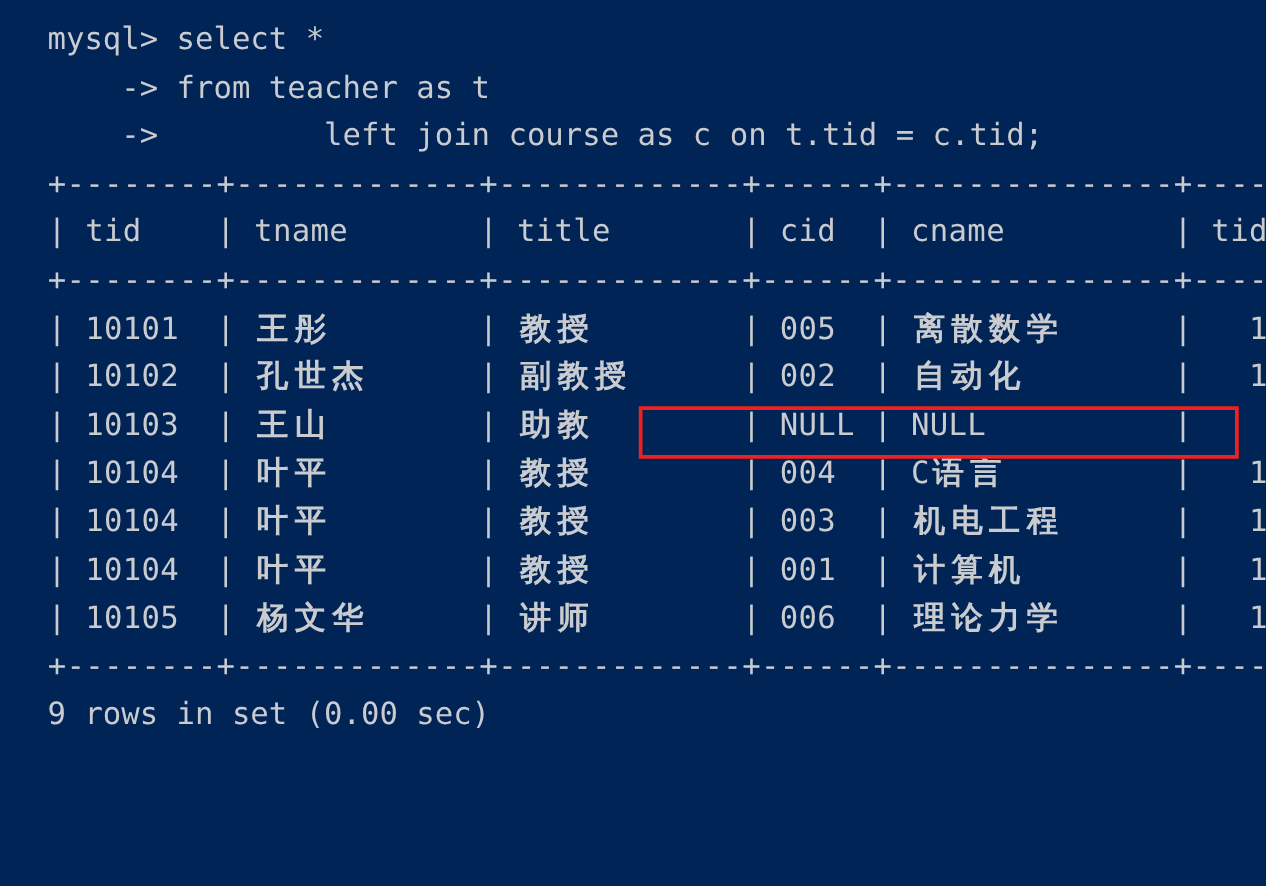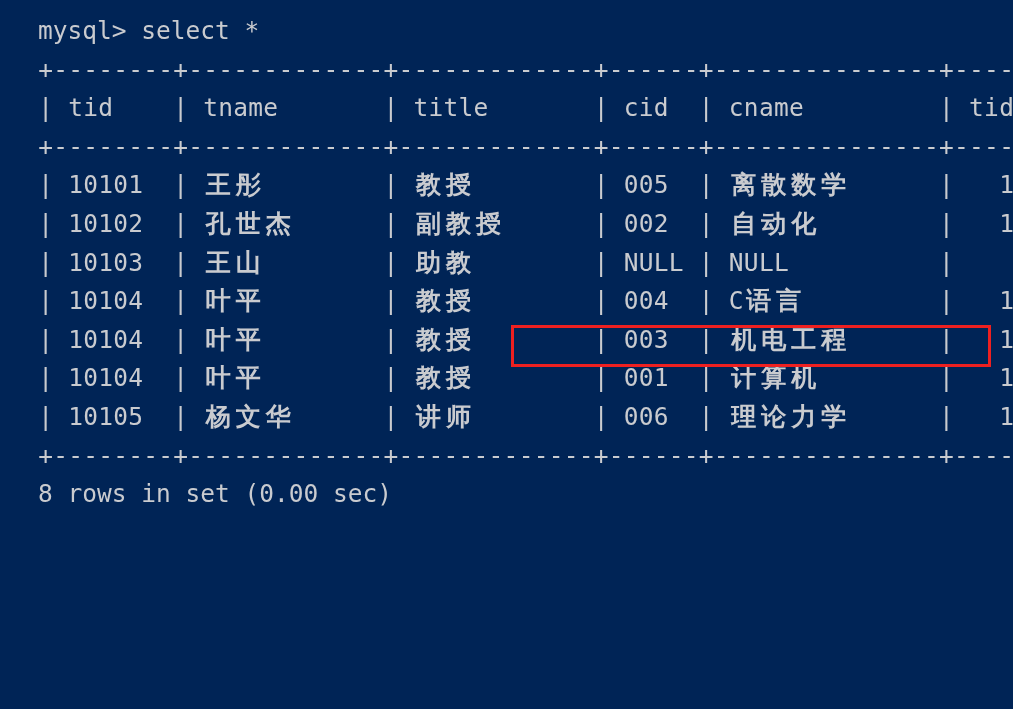--- a/index.html
+++ b/index.html
@@ -79,38 +79,40 @@
   }
 </style>
 </head>
 <body>
 
 <div id="terminal">
 
   <div class="screen">
 
     <div class="line">mysql&gt; select *</div>
+    <div class="line">    -&gt; from teacher as t</div>
+    <div class="line">    -&gt;         left join course as c on t.tid = c.tid;</div>
 
     <div class="cells" id="sep-top"><span class="cell">+</span><span class="cell">-</span><span class="cell">-</span><span class="cell">-</span><span class="cell">-</span><span class="cell">-</span><span class="cell">-</span><span class="cell">-</span><span class="cell">-</span><span class="cell">+</span><span class="cell">-</span><span class="cell">-</span><span class="cell">-</span><span class="cell">-</span><span class="cell">-</span><span class="cell">-</span><span class="cell">-</span><span class="cell">-</span><span class="cell">-</span><span class="cell">-</span><span class="cell">-</span><span class="cell">-</span><span class="cell">-</span><span class="cell">+</span><span class="cell">-</span><span class="cell">-</span><span class="cell">-</span><span class="cell">-</span><span class="cell">-</span><span class="cell">-</span><span class="cell">-</span><span class="cell">-</span><span class="cell">-</span><span class="cell">-</span><span class="cell">-</span><span class="cell">-</span><span class="cell">-</span><span class="cell">+</span><span class="cell">-</span><span class="cell">-</span><span class="cell">-</span><span class="cell">-</span><span class="cell">-</span><span class="cell">-</span><span class="cell">+</span><span class="cell">-</span><span class="cell">-</span><span class="cell">-</span><span class="cell">-</span><span class="cell">-</span><span class="cell">-</span><span class="cell">-</span><span class="cell">-</span><span class="cell">-</span><span class="cell">-</span><span class="cell">-</span><span class="cell">-</span><span class="cell">-</span><span class="cell">-</span><span class="cell">-</span><span class="cell">+</span><span class="cell">-</span><span class="cell">-</span><span class="cell">-</span><span class="cell">-</span></div>
     <div class="cells" id="hdr"><span class="cell">|</span><span class="cell">&nbsp;</span><span class="cell">t</span><span class="cell">i</span><span class="cell">d</span><span class="cell">&nbsp;</span><span class="cell">&nbsp;</span><span class="cell">&nbsp;</span><span class="cell">&nbsp;</span><span class="cell">|</span><span class="cell">&nbsp;</span><span class="cell">t</span><span class="cell">n</span><span class="cell">a</span><span class="cell">m</span><span class="cell">e</span><span class="cell">&nbsp;</span><span class="cell">&nbsp;</span><span class="cell">&nbsp;</span><span class="cell">&nbsp;</span><span class="cell">&nbsp;</span><span class="cell">&nbsp;</span><span class="cell">&nbsp;</span><span class="cell">|</span><span class="cell">&nbsp;</span><span class="cell">t</span><span class="cell">i</span><span class="cell">t</span><span class="cell">l</span><span class="cell">e</span><span class="cell">&nbsp;</span><span class="cell">&nbsp;</span><span class="cell">&nbsp;</span><span class="cell">&nbsp;</span><span class="cell">&nbsp;</span><span class="cell">&nbsp;</span><span class="cell">&nbsp;</span><span class="cell">|</span><span class="cell">&nbsp;</span><span class="cell">c</span><span class="cell">i</span><span class="cell">d</span><span class="cell">&nbsp;</span><span class="cell">&nbsp;</span><span class="cell">|</span><span class="cell">&nbsp;</span><span class="cell">c</span><span class="cell">n</span><span class="cell">a</span><span class="cell">m</span><span class="cell">e</span><span class="cell">&nbsp;</span><span class="cell">&nbsp;</span><span class="cell">&nbsp;</span><span class="cell">&nbsp;</span><span class="cell">&nbsp;</span><span class="cell">&nbsp;</span><span class="cell">&nbsp;</span><span class="cell">&nbsp;</span><span class="cell">&nbsp;</span><span class="cell">|</span><span class="cell">&nbsp;</span><span class="cell">t</span><span class="cell">i</span><span class="cell">d</span></div>
     <div class="cells" id="sep-mid"><span class="cell">+</span><span class="cell">-</span><span class="cell">-</span><span class="cell">-</span><span class="cell">-</span><span class="cell">-</span><span class="cell">-</span><span class="cell">-</span><span class="cell">-</span><span class="cell">+</span><span class="cell">-</span><span class="cell">-</span><span class="cell">-</span><span class="cell">-</span><span class="cell">-</span><span class="cell">-</span><span class="cell">-</span><span class="cell">-</span><span class="cell">-</span><span class="cell">-</span><span class="cell">-</span><span class="cell">-</span><span class="cell">-</span><span class="cell">+</span><span class="cell">-</span><span class="cell">-</span><span class="cell">-</span><span class="cell">-</span><span class="cell">-</span><span class="cell">-</span><span class="cell">-</span><span class="cell">-</span><span class="cell">-</span><span class="cell">-</span><span class="cell">-</span><span class="cell">-</span><span class="cell">-</span><span class="cell">+</span><span class="cell">-</span><span class="cell">-</span><span class="cell">-</span><span class="cell">-</span><span class="cell">-</span><span class="cell">-</span><span class="cell">+</span><span class="cell">-</span><span class="cell">-</span><span class="cell">-</span><span class="cell">-</span><span class="cell">-</span><span class="cell">-</span><span class="cell">-</span><span class="cell">-</span><span class="cell">-</span><span class="cell">-</span><span class="cell">-</span><span class="cell">-</span><span class="cell">-</span><span class="cell">-</span><span class="cell">-</span><span class="cell">+</span><span class="cell">-</span><span class="cell">-</span><span class="cell">-</span><span class="cell">-</span></div>
 
     <div id="rows">
         <div class="cells"><span class="cell">|</span><span class="cell">&nbsp;</span><span class="cell">1</span><span class="cell">0</span><span class="cell">1</span><span class="cell">0</span><span class="cell">1</span><span class="cell">&nbsp;</span><span class="cell">&nbsp;</span><span class="cell">|</span><span class="cell">&nbsp;</span><span class="cell w2">王</span><span class="cell w2">彤</span><span class="cell">&nbsp;</span><span class="cell">&nbsp;</span><span class="cell">&nbsp;</span><span class="cell">&nbsp;</span><span class="cell">&nbsp;</span><span class="cell">&nbsp;</span><span class="cell">&nbsp;</span><span class="cell">&nbsp;</span><span class="cell">|</span><span class="cell">&nbsp;</span><span class="cell w2">教</span><span class="cell w2">授</span><span class="cell">&nbsp;</span><span class="cell">&nbsp;</span><span class="cell">&nbsp;</span><span class="cell">&nbsp;</span><span class="cell">&nbsp;</span><span class="cell">&nbsp;</span><span class="cell">&nbsp;</span><span class="cell">&nbsp;</span><span class="cell">|</span><span class="cell">&nbsp;</span><span class="cell">0</span><span class="cell">0</span><span class="cell">5</span><span class="cell">&nbsp;</span><span class="cell">&nbsp;</span><span class="cell">|</span><span class="cell">&nbsp;</span><span class="cell w2">离</span><span class="cell w2">散</span><span class="cell w2">数</span><span class="cell w2">学</span><span class="cell">&nbsp;</span><span class="cell">&nbsp;</span><span class="cell">&nbsp;</span><span class="cell">&nbsp;</span><span class="cell">&nbsp;</span><span class="cell">&nbsp;</span><span class="cell">|</span><span class="cell">&nbsp;</span><span class="cell">&nbsp;</span><span class="cell">&nbsp;</span><span class="cell">1</span></div>
         <div class="cells"><span class="cell">|</span><span class="cell">&nbsp;</span><span class="cell">1</span><span class="cell">0</span><span class="cell">1</span><span class="cell">0</span><span class="cell">2</span><span class="cell">&nbsp;</span><span class="cell">&nbsp;</span><span class="cell">|</span><span class="cell">&nbsp;</span><span class="cell w2">孔</span><span class="cell w2">世</span><span class="cell w2">杰</span><span class="cell">&nbsp;</span><span class="cell">&nbsp;</span><span class="cell">&nbsp;</span><span class="cell">&nbsp;</span><span class="cell">&nbsp;</span><span class="cell">&nbsp;</span><span class="cell">|</span><span class="cell">&nbsp;</span><span class="cell w2">副</span><span class="cell w2">教</span><span class="cell w2">授</span><span class="cell">&nbsp;</span><span class="cell">&nbsp;</span><span class="cell">&nbsp;</span><span class="cell">&nbsp;</span><span class="cell">&nbsp;</span><span class="cell">&nbsp;</span><span class="cell">|</span><span class="cell">&nbsp;</span><span class="cell">0</span><span class="cell">0</span><span class="cell">2</span><span class="cell">&nbsp;</span><span class="cell">&nbsp;</span><span class="cell">|</span><span class="cell">&nbsp;</span><span class="cell w2">自</span><span class="cell w2">动</span><span class="cell w2">化</span><span class="cell">&nbsp;</span><span class="cell">&nbsp;</span><span class="cell">&nbsp;</span><span class="cell">&nbsp;</span><span class="cell">&nbsp;</span><span class="cell">&nbsp;</span><span class="cell">&nbsp;</span><span class="cell">&nbsp;</span><span class="cell">|</span><span class="cell">&nbsp;</span><span class="cell">&nbsp;</span><span class="cell">&nbsp;</span><span class="cell">1</span></div>
         <div class="cells"><span class="cell">|</span><span class="cell">&nbsp;</span><span class="cell">1</span><span class="cell">0</span><span class="cell">1</span><span class="cell">0</span><span class="cell">3</span><span class="cell">&nbsp;</span><span class="cell">&nbsp;</span><span class="cell">|</span><span class="cell">&nbsp;</span><span class="cell w2">王</span><span class="cell w2">山</span><span class="cell">&nbsp;</span><span class="cell">&nbsp;</span><span class="cell">&nbsp;</span><span class="cell">&nbsp;</span><span class="cell">&nbsp;</span><span class="cell">&nbsp;</span><span class="cell">&nbsp;</span><span class="cell">&nbsp;</span><span class="cell">|</span><span class="cell">&nbsp;</span><span class="cell w2">助</span><span class="cell w2">教</span><span class="cell">&nbsp;</span><span class="cell">&nbsp;</span><span class="cell">&nbsp;</span><span class="cell">&nbsp;</span><span class="cell">&nbsp;</span><span class="cell">&nbsp;</span><span class="cell">&nbsp;</span><span class="cell">&nbsp;</span><span class="cell">|</span><span class="cell">&nbsp;</span><span class="cell">N</span><span class="cell">U</span><span class="cell">L</span><span class="cell">L</span><span class="cell">&nbsp;</span><span class="cell">|</span><span class="cell">&nbsp;</span><span class="cell">N</span><span class="cell">U</span><span class="cell">L</span><span class="cell">L</span><span class="cell">&nbsp;</span><span class="cell">&nbsp;</span><span class="cell">&nbsp;</span><span class="cell">&nbsp;</span><span class="cell">&nbsp;</span><span class="cell">&nbsp;</span><span class="cell">&nbsp;</span><span class="cell">&nbsp;</span><span class="cell">&nbsp;</span><span class="cell">&nbsp;</span><span class="cell">|</span><span class="cell">&nbsp;</span><span class="cell">&nbsp;</span><span class="cell">&nbsp;</span><span class="cell">&nbsp;</span></div>
         <div class="cells"><span class="cell">|</span><span class="cell">&nbsp;</span><span class="cell">1</span><span class="cell">0</span><span class="cell">1</span><span class="cell">0</span><span class="cell">4</span><span class="cell">&nbsp;</span><span class="cell">&nbsp;</span><span class="cell">|</span><span class="cell">&nbsp;</span><span class="cell w2">叶</span><span class="cell w2">平</span><span class="cell">&nbsp;</span><span class="cell">&nbsp;</span><span class="cell">&nbsp;</span><span class="cell">&nbsp;</span><span class="cell">&nbsp;</span><span class="cell">&nbsp;</span><span class="cell">&nbsp;</span><span class="cell">&nbsp;</span><span class="cell">|</span><span class="cell">&nbsp;</span><span class="cell w2">教</span><span class="cell w2">授</span><span class="cell">&nbsp;</span><span class="cell">&nbsp;</span><span class="cell">&nbsp;</span><span class="cell">&nbsp;</span><span class="cell">&nbsp;</span><span class="cell">&nbsp;</span><span class="cell">&nbsp;</span><span class="cell">&nbsp;</span><span class="cell">|</span><span class="cell">&nbsp;</span><span class="cell">0</span><span class="cell">0</span><span class="cell">4</span><span class="cell">&nbsp;</span><span class="cell">&nbsp;</span><span class="cell">|</span><span class="cell">&nbsp;</span><span class="cell">C</span><span class="cell w2">语</span><span class="cell w2">言</span><span class="cell">&nbsp;</span><span class="cell">&nbsp;</span><span class="cell">&nbsp;</span><span class="cell">&nbsp;</span><span class="cell">&nbsp;</span><span class="cell">&nbsp;</span><span class="cell">&nbsp;</span><span class="cell">&nbsp;</span><span class="cell">&nbsp;</span><span class="cell">|</span><span class="cell">&nbsp;</span><span class="cell">&nbsp;</span><span class="cell">&nbsp;</span><span class="cell">1</span></div>
         <div class="cells"><span class="cell">|</span><span class="cell">&nbsp;</span><span class="cell">1</span><span class="cell">0</span><span class="cell">1</span><span class="cell">0</span><span class="cell">4</span><span class="cell">&nbsp;</span><span class="cell">&nbsp;</span><span class="cell">|</span><span class="cell">&nbsp;</span><span class="cell w2">叶</span><span class="cell w2">平</span><span class="cell">&nbsp;</span><span class="cell">&nbsp;</span><span class="cell">&nbsp;</span><span class="cell">&nbsp;</span><span class="cell">&nbsp;</span><span class="cell">&nbsp;</span><span class="cell">&nbsp;</span><span class="cell">&nbsp;</span><span class="cell">|</span><span class="cell">&nbsp;</span><span class="cell w2">教</span><span class="cell w2">授</span><span class="cell">&nbsp;</span><span class="cell">&nbsp;</span><span class="cell">&nbsp;</span><span class="cell">&nbsp;</span><span class="cell">&nbsp;</span><span class="cell">&nbsp;</span><span class="cell">&nbsp;</span><span class="cell">&nbsp;</span><span class="cell">|</span><span class="cell">&nbsp;</span><span class="cell">0</span><span class="cell">0</span><span class="cell">3</span><span class="cell">&nbsp;</span><span class="cell">&nbsp;</span><span class="cell">|</span><span class="cell">&nbsp;</span><span class="cell w2">机</span><span class="cell w2">电</span><span class="cell w2">工</span><span class="cell w2">程</span><span class="cell">&nbsp;</span><span class="cell">&nbsp;</span><span class="cell">&nbsp;</span><span class="cell">&nbsp;</span><span class="cell">&nbsp;</span><span class="cell">&nbsp;</span><span class="cell">|</span><span class="cell">&nbsp;</span><span class="cell">&nbsp;</span><span class="cell">&nbsp;</span><span class="cell">1</span></div>
         <div class="cells"><span class="cell">|</span><span class="cell">&nbsp;</span><span class="cell">1</span><span class="cell">0</span><span class="cell">1</span><span class="cell">0</span><span class="cell">4</span><span class="cell">&nbsp;</span><span class="cell">&nbsp;</span><span class="cell">|</span><span class="cell">&nbsp;</span><span class="cell w2">叶</span><span class="cell w2">平</span><span class="cell">&nbsp;</span><span class="cell">&nbsp;</span><span class="cell">&nbsp;</span><span class="cell">&nbsp;</span><span class="cell">&nbsp;</span><span class="cell">&nbsp;</span><span class="cell">&nbsp;</span><span class="cell">&nbsp;</span><span class="cell">|</span><span class="cell">&nbsp;</span><span class="cell w2">教</span><span class="cell w2">授</span><span class="cell">&nbsp;</span><span class="cell">&nbsp;</span><span class="cell">&nbsp;</span><span class="cell">&nbsp;</span><span class="cell">&nbsp;</span><span class="cell">&nbsp;</span><span class="cell">&nbsp;</span><span class="cell">&nbsp;</span><span class="cell">|</span><span class="cell">&nbsp;</span><span class="cell">0</span><span class="cell">0</span><span class="cell">1</span><span class="cell">&nbsp;</span><span class="cell">&nbsp;</span><span class="cell">|</span><span class="cell">&nbsp;</span><span class="cell w2">计</span><span class="cell w2">算</span><span class="cell w2">机</span><span class="cell">&nbsp;</span><span class="cell">&nbsp;</span><span class="cell">&nbsp;</span><span class="cell">&nbsp;</span><span class="cell">&nbsp;</span><span class="cell">&nbsp;</span><span class="cell">&nbsp;</span><span class="cell">&nbsp;</span><span class="cell">|</span><span class="cell">&nbsp;</span><span class="cell">&nbsp;</span><span class="cell">&nbsp;</span><span class="cell">1</span></div>
         <div class="cells"><span class="cell">|</span><span class="cell">&nbsp;</span><span class="cell">1</span><span class="cell">0</span><span class="cell">1</span><span class="cell">0</span><span class="cell">5</span><span class="cell">&nbsp;</span><span class="cell">&nbsp;</span><span class="cell">|</span><span class="cell">&nbsp;</span><span class="cell w2">杨</span><span class="cell w2">文</span><span class="cell w2">华</span><span class="cell">&nbsp;</span><span class="cell">&nbsp;</span><span class="cell">&nbsp;</span><span class="cell">&nbsp;</span><span class="cell">&nbsp;</span><span class="cell">&nbsp;</span><span class="cell">|</span><span class="cell">&nbsp;</span><span class="cell w2">讲</span><span class="cell w2">师</span><span class="cell">&nbsp;</span><span class="cell">&nbsp;</span><span class="cell">&nbsp;</span><span class="cell">&nbsp;</span><span class="cell">&nbsp;</span><span class="cell">&nbsp;</span><span class="cell">&nbsp;</span><span class="cell">&nbsp;</span><span class="cell">|</span><span class="cell">&nbsp;</span><span class="cell">0</span><span class="cell">0</span><span class="cell">6</span><span class="cell">&nbsp;</span><span class="cell">&nbsp;</span><span class="cell">|</span><span class="cell">&nbsp;</span><span class="cell w2">理</span><span class="cell w2">论</span><span class="cell w2">力</span><span class="cell w2">学</span><span class="cell">&nbsp;</span><span class="cell">&nbsp;</span><span class="cell">&nbsp;</span><span class="cell">&nbsp;</span><span class="cell">&nbsp;</span><span class="cell">&nbsp;</span><span class="cell">|</span><span class="cell">&nbsp;</span><span class="cell">&nbsp;</span><span class="cell">&nbsp;</span><span class="cell">1</span></div>
       </div>
 
     <div class="cells" id="sep-bot"><span class="cell">+</span><span class="cell">-</span><span class="cell">-</span><span class="cell">-</span><span class="cell">-</span><span class="cell">-</span><span class="cell">-</span><span class="cell">-</span><span class="cell">-</span><span class="cell">+</span><span class="cell">-</span><span class="cell">-</span><span class="cell">-</span><span class="cell">-</span><span class="cell">-</span><span class="cell">-</span><span class="cell">-</span><span class="cell">-</span><span class="cell">-</span><span class="cell">-</span><span class="cell">-</span><span class="cell">-</span><span class="cell">-</span><span class="cell">+</span><span class="cell">-</span><span class="cell">-</span><span class="cell">-</span><span class="cell">-</span><span class="cell">-</span><span class="cell">-</span><span class="cell">-</span><span class="cell">-</span><span class="cell">-</span><span class="cell">-</span><span class="cell">-</span><span class="cell">-</span><span class="cell">-</span><span class="cell">+</span><span class="cell">-</span><span class="cell">-</span><span class="cell">-</span><span class="cell">-</span><span class="cell">-</span><span class="cell">-</span><span class="cell">+</span><span class="cell">-</span><span class="cell">-</span><span class="cell">-</span><span class="cell">-</span><span class="cell">-</span><span class="cell">-</span><span class="cell">-</span><span class="cell">-</span><span class="cell">-</span><span class="cell">-</span><span class="cell">-</span><span class="cell">-</span><span class="cell">-</span><span class="cell">-</span><span class="cell">-</span><span class="cell">+</span><span class="cell">-</span><span class="cell">-</span><span class="cell">-</span><span class="cell">-</span></div>
 
-    <div class="line">8 rows in set (0.00 sec)</div>
+    <div class="line">9 rows in set (0.00 sec)</div>
 
     <div class="line blank">&nbsp;</div>
 
 
   </div>
 
   <div class="hl-box"></div>
 
 </div>
 

